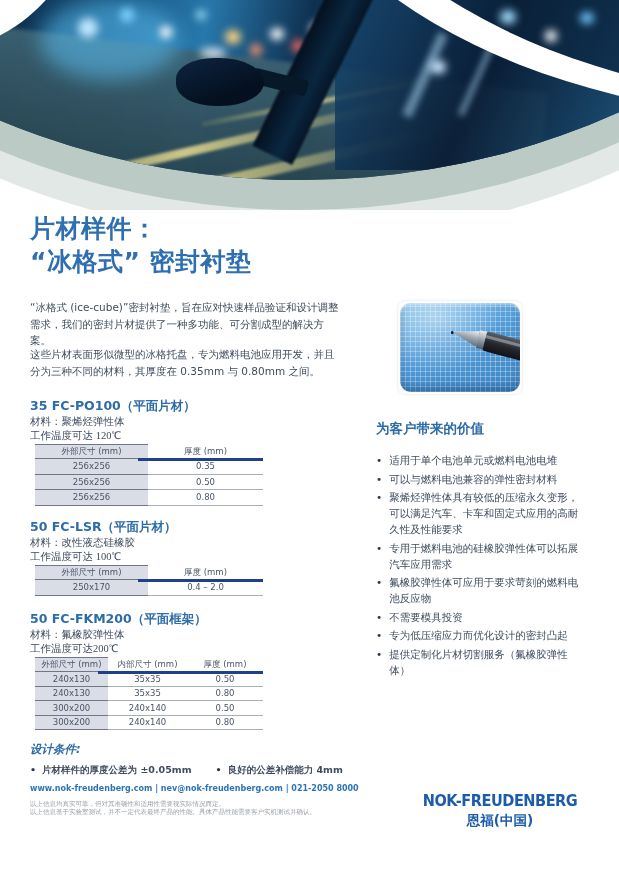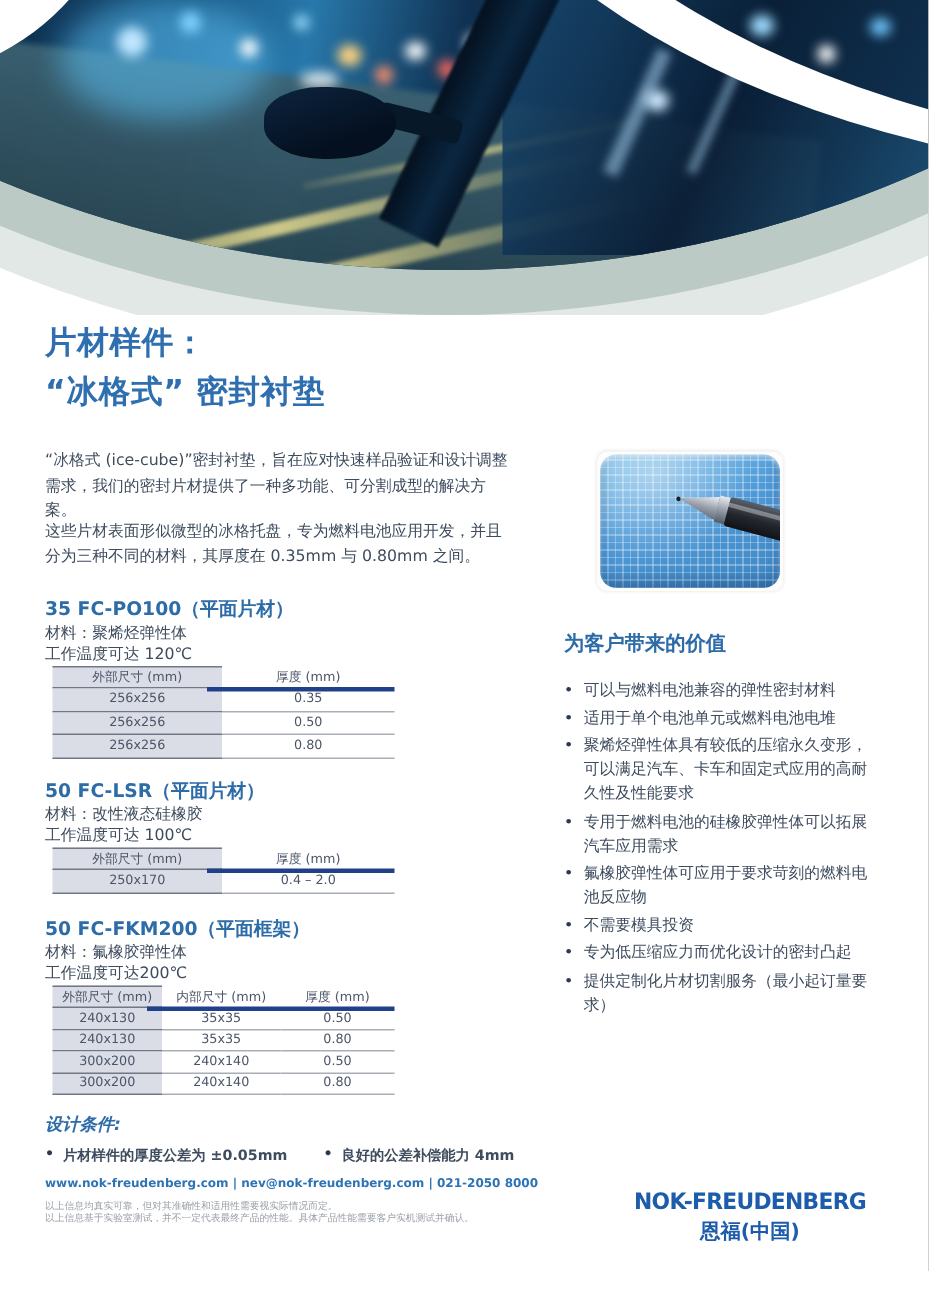--- a/index.html
+++ b/index.html
@@ -32,28 +32,28 @@
     background:linear-gradient(160deg,#0d2440,#04101f 70%); }
   .mirror-arm { position:absolute; left:252px; top:74px; width:56px; height:16px; transform:rotate(14deg);
     background:#071829; border-radius:4px; }
   .swoosh-white { position:absolute; left:270px; top:-540px; width:1120px; height:660px; border-radius:50%; background:#fff; }
   .corner-clip { position:absolute; left:300px; top:-555px; width:1120px; height:660px; border-radius:50%; overflow:hidden; }
   .corner-art { position:absolute; left:-300px; top:555px; width:619px; height:210px;
     background:linear-gradient(120deg,#0c2944,#14466e 40%,#0a2038 70%,#123a5c); }
   .tl-white { position:absolute; left:-220px; top:-350px; width:320px; height:400px; border-radius:50%; background:#fff; }
 
   
-  .title { position:absolute; left:30px; top:212px; width:320px; font-size:21px; font-weight:bold;
+  .title { position:absolute; left:30px; top:212px; width:320px; font-size:25px; font-weight:bold;
            color:#2f6fb0; line-height:33px; letter-spacing:0.5px; }
   .para { position:absolute; left:30px; width:312px; font-size:10.5px; line-height:16.5px; color:#3e4c5e; }
   .p1 { top:299px; } .p2 { top:346px; }
   .section { position:absolute; left:30px; width:300px; }
   .s1 { top:398px; } .s2 { top:519px; } .s3 { top:611px; }
   .sec-h { font-size:12.5px; font-weight:bold; color:#2e6ca8; }
-  .sec-line { position:absolute; font-size:10.5px; color:#3e4c5e; }
+  .sec-line { position:absolute; font-size:10.5px; color:#3e4c5e;font-family:Liberation Serif, serif; }
   .mat { top:17px; } .temp { top:31px; }
   .tbl { position:absolute; left:5px; top:46px; width:228px; font-size:8.5px; color:#4a5568; }
   .trow { display:flex; }
   .cell { display:flex; align-items:center; justify-content:center; text-align:center; }
   .c-gray { background:#dadce6; border-bottom:1px solid #707888; }
   .bt { border-top:1px solid #707888; }
   .c-val { border-bottom:1px solid #a8aeb8; }
   .c-valh { border-bottom:none; }
   .h15 { height:15px; } .h155 { height:15.5px; } .h145 { height:14.5px; }
   .w113 { width:113px; } .w115 { width:115px; }
@@ -253,28 +253,28 @@
         <div class="pen-cone"></div>
         <div class="pen-ring"></div>
         <div class="pen-barrel"></div>
         <div class="pen-shine"></div>
       </div>
     </div>
   </div>
 
   <div class="value">
     <div class="value-h">为客户带来的价值</div>
+    <div class="vb">适用于单个电池单元或燃料电池电堆</div>
     <div class="vb">可以与燃料电池兼容的弹性密封材料</div>
-    <div class="vb">适用于单个电池单元或燃料电池电堆</div>
     <div class="vb">聚烯烃弹性体具有较低的压缩永久变形，可以满足汽车、卡车和固定式应用的高耐久性及性能要求</div>
     <div class="vb">专用于燃料电池的硅橡胶弹性体可以拓展汽车应用需求</div>
     <div class="vb">氟橡胶弹性体可应用于要求苛刻的燃料电池反应物</div>
     <div class="vb">不需要模具投资</div>
     <div class="vb">专为低压缩应力而优化设计的密封凸起</div>
-    <div class="vb">提供定制化片材切割服务（最小起订量要求）</div>
+    <div class="vb">提供定制化片材切割服务（氟橡胶弹性体）</div>
   </div>
 
   <div class="logo">
     <div class="logo-en">NOK-FREUDENBERG</div>
     <div class="logo-cn">恩福(中国)</div>
   </div>
 
 </div>
 
 </body></html>

